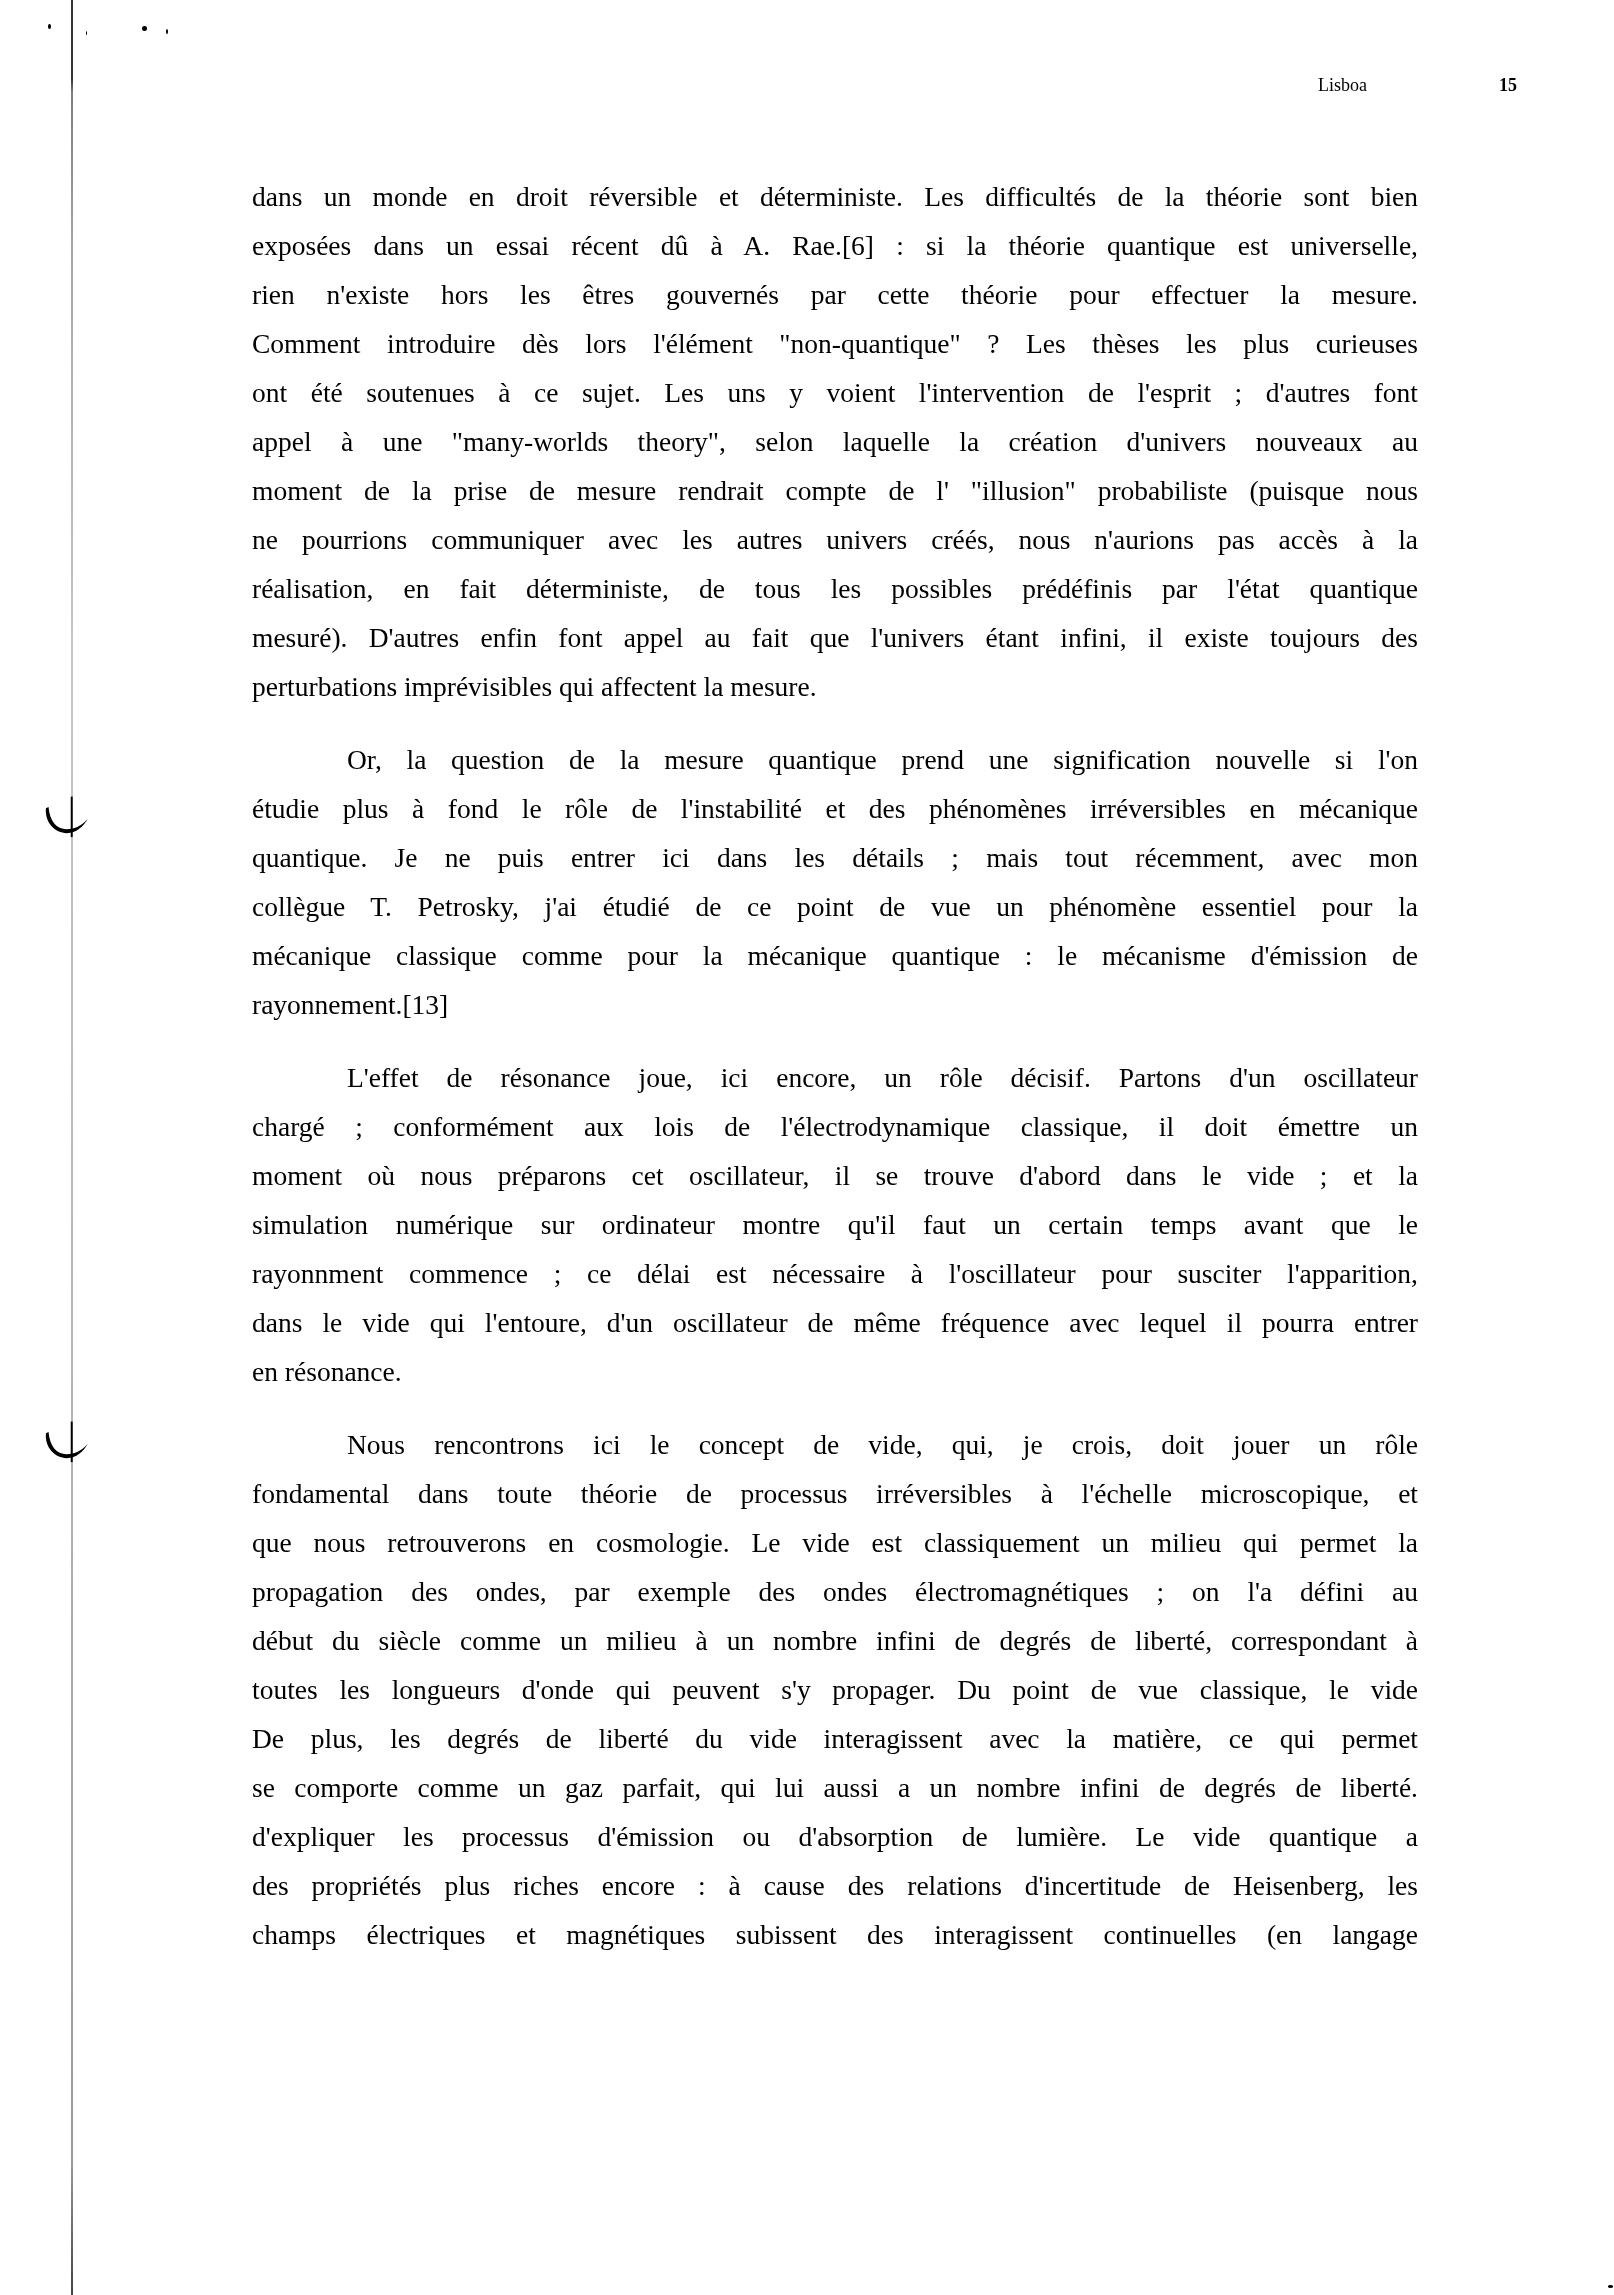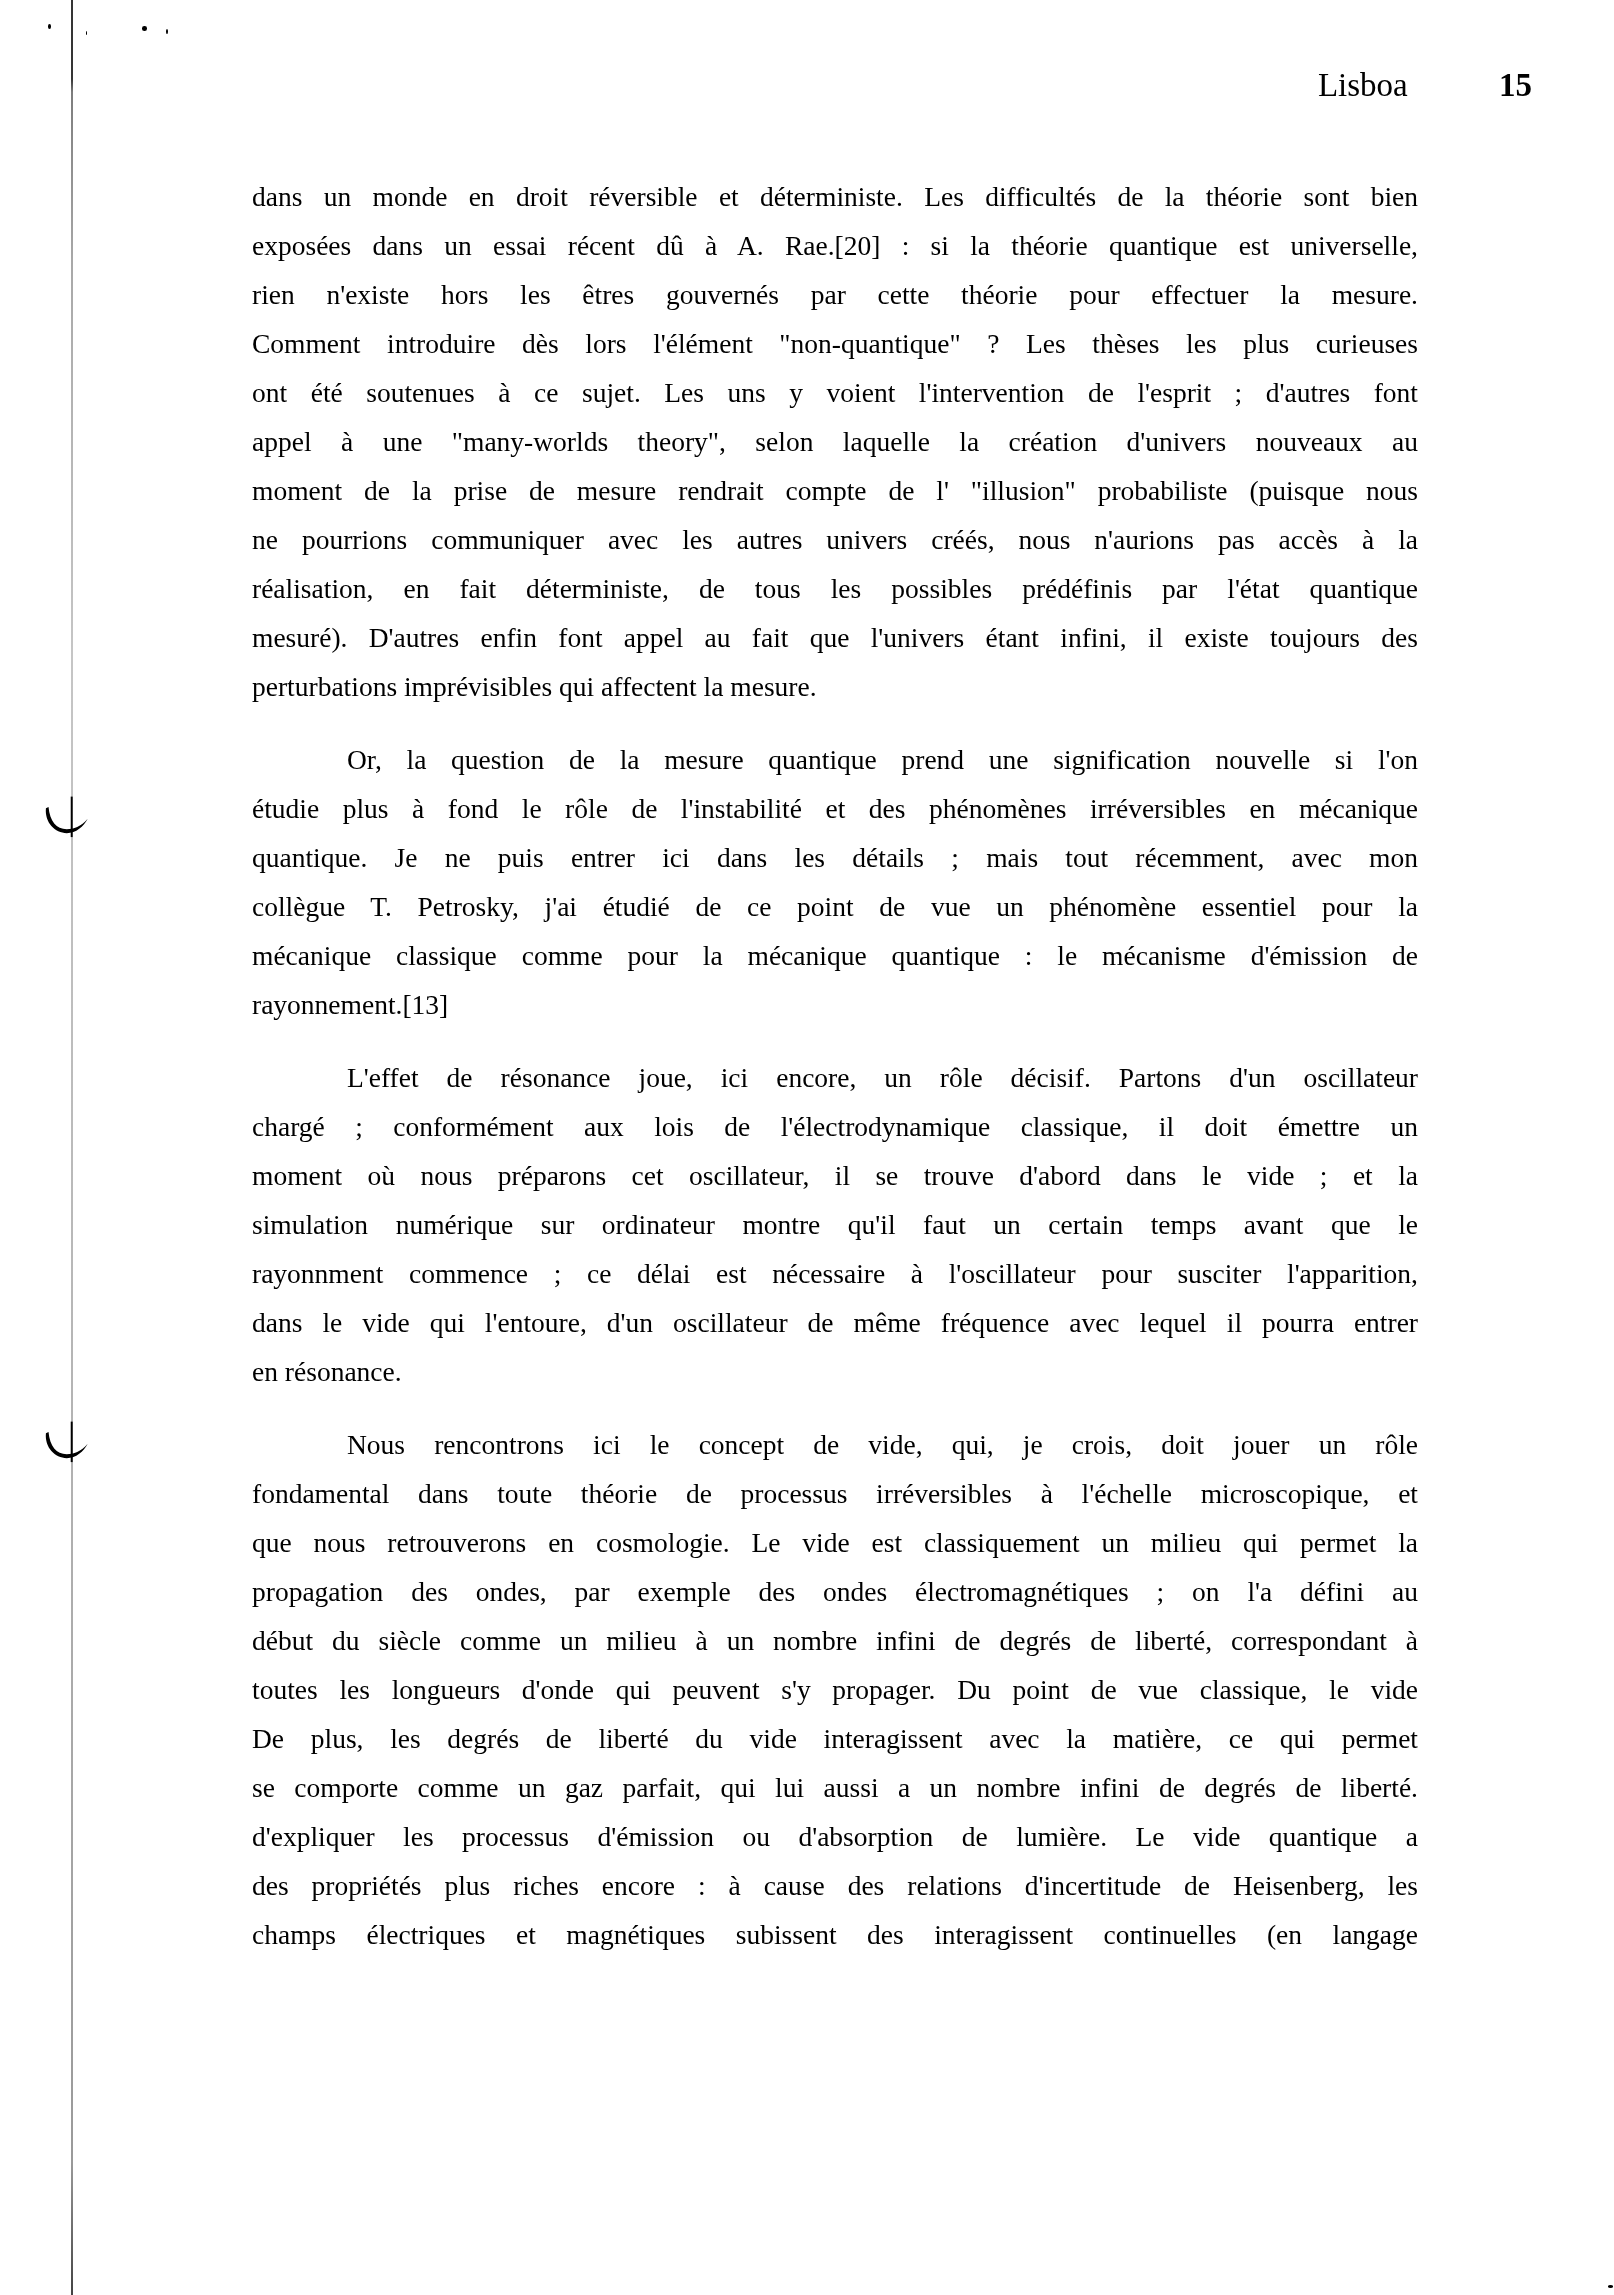--- a/index.html
+++ b/index.html
@@ -35,21 +35,21 @@
       position: absolute;
       width: 47px;
       height: 47px;
     }
     .running-head {
       position: absolute;
       top: 66px;
       left: 1310px;
       width: 262px;
       height: 39px;
-      font-size: 33px;
+      font-size: 18px;
       line-height: 39px;
     }
     .running-head .title {
       position: absolute;
       left: 7.9px;
     }
     .running-head .page-num {
       position: absolute;
       left: 189px;
       font-weight: bold;
@@ -104,21 +104,21 @@
 </svg>
 
 <div class="running-head">
   <span class="title">Lisboa</span>
   <span class="page-num">15</span>
 </div>
 
 <div class="text-block">
   <p class="para">
     <span class="line">dans un monde en droit réversible et déterministe.  Les difficultés de la théorie sont bien</span>
-    <span class="line">exposées dans un essai récent dû à A. Rae.[20] : si la théorie quantique est universelle,</span>
+    <span class="line">exposées dans un essai récent dû à A. Rae.[6] : si la théorie quantique est universelle,</span>
     <span class="line">rien n'existe hors les êtres gouvernés par cette théorie pour effectuer la mesure.</span>
     <span class="line">Comment introduire dès lors l'élément "non-quantique" ?  Les thèses les plus curieuses</span>
     <span class="line">ont été soutenues à ce sujet. Les uns y voient l'intervention de l'esprit ; d'autres font</span>
     <span class="line">appel à une "many-worlds theory", selon laquelle la création d'univers nouveaux au</span>
     <span class="line">moment de la prise de mesure rendrait compte de l' "illusion" probabiliste (puisque nous</span>
     <span class="line">ne pourrions communiquer avec les autres univers créés, nous n'aurions pas accès à la</span>
     <span class="line">réalisation, en fait déterministe, de tous les possibles prédéfinis par l'état quantique</span>
     <span class="line">mesuré).  D'autres enfin font appel au fait que l'univers étant infini, il existe toujours des</span>
     <span class="line last">perturbations imprévisibles qui affectent la mesure.</span>
   </p>

